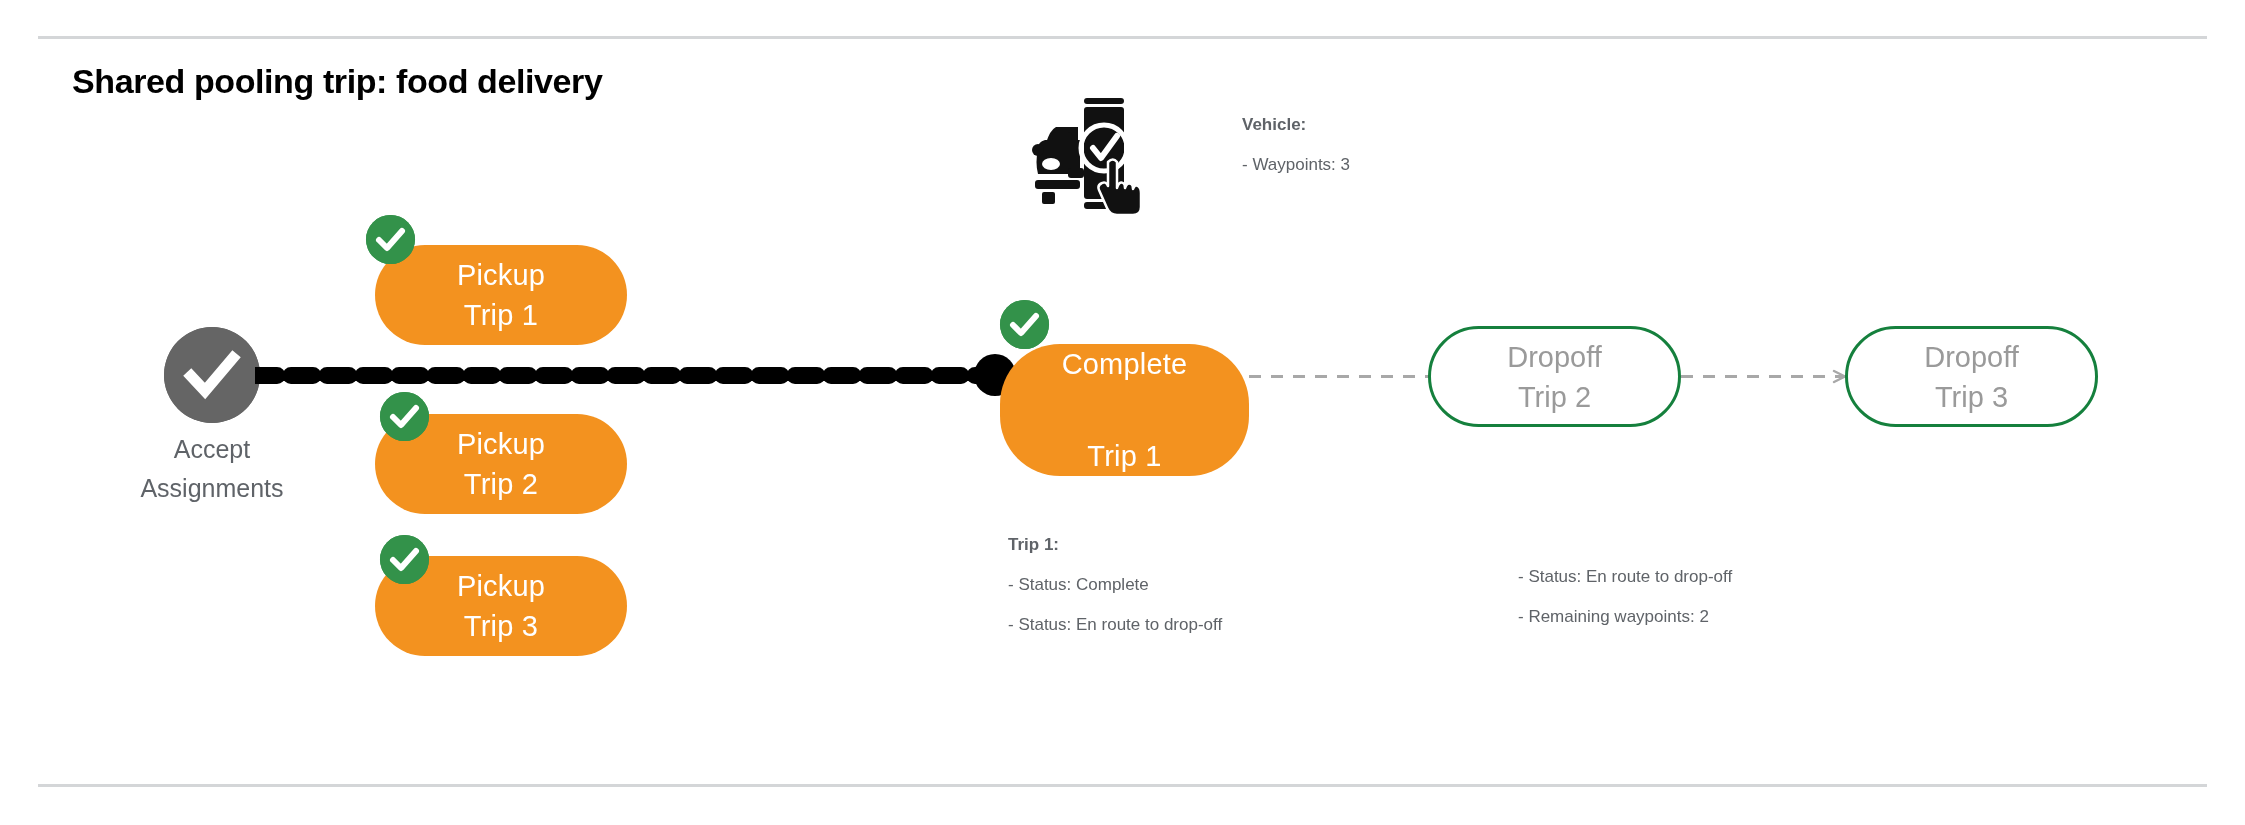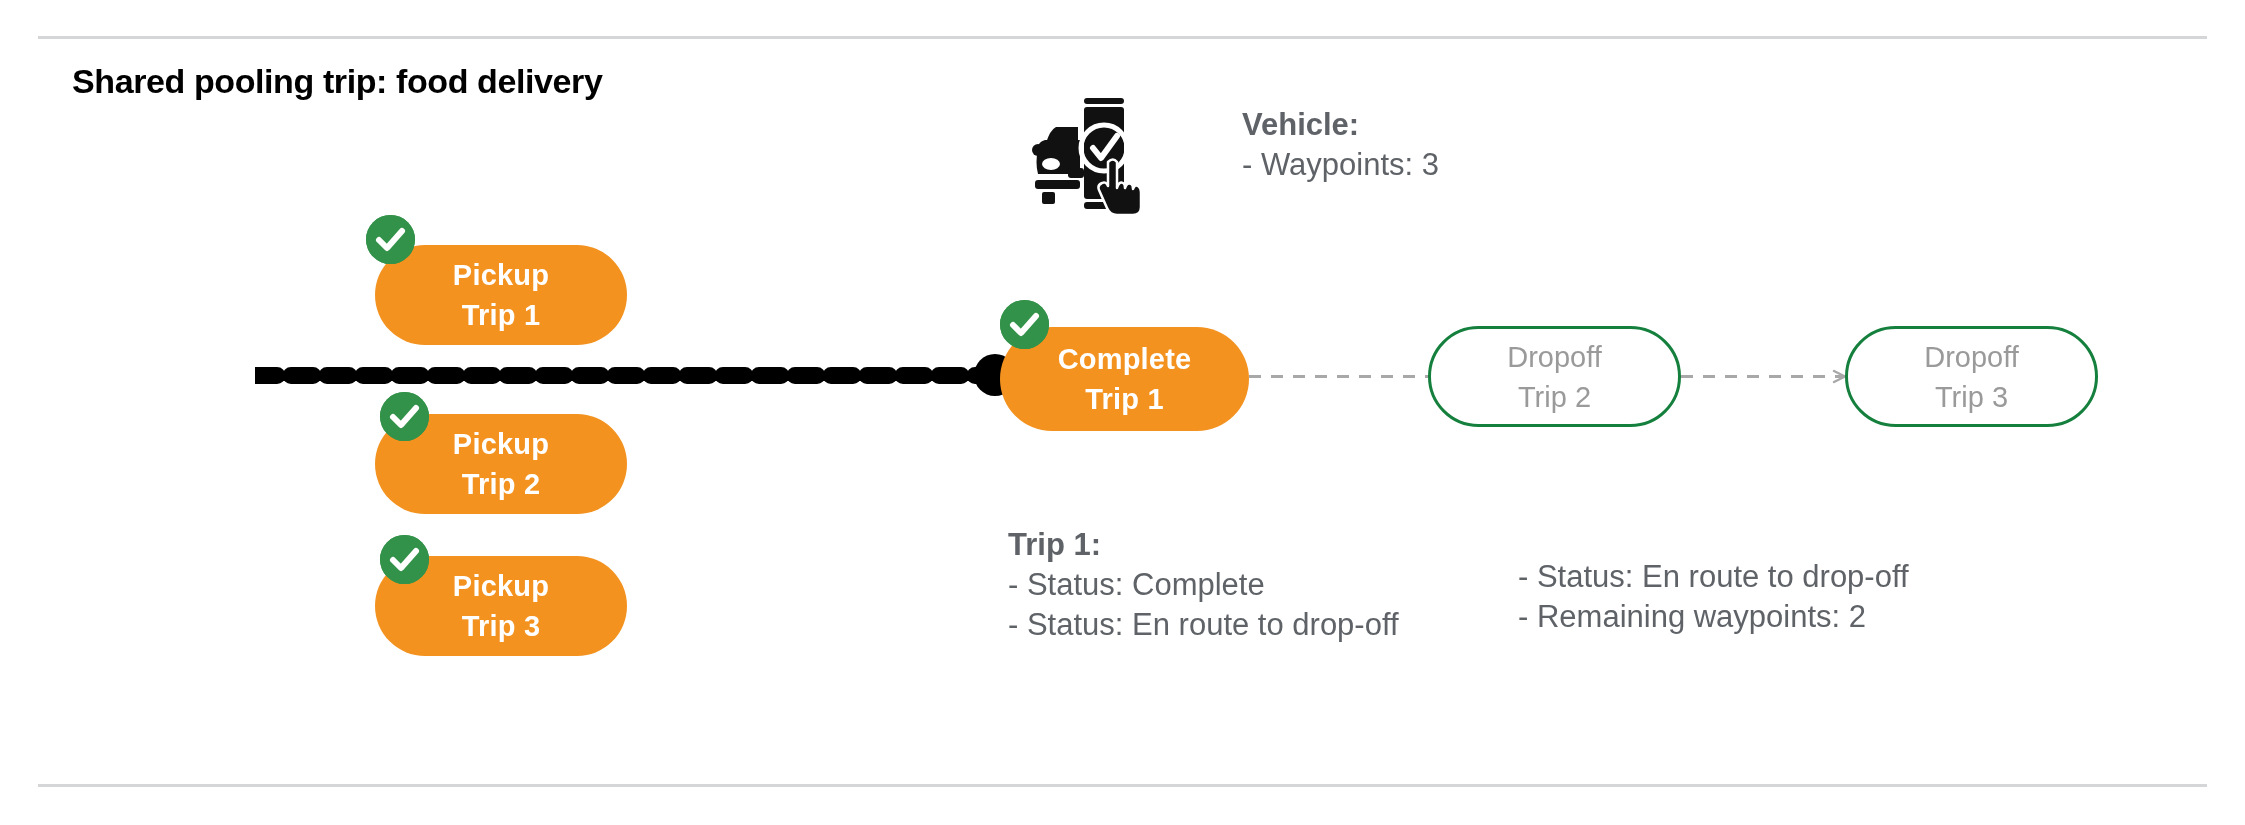--- a/index.html
+++ b/index.html
@@ -99,35 +99,35 @@
   .pill .line {
     font-size: 29px;
     line-height: 40px;
     white-space: nowrap;
   }
   .pill.filled {
     background: #f3921f;
   }
   .pill.filled .line {
     color: #ffffff;
-    font-weight: bold;
+    font-weight: normal;
     letter-spacing: 0.2px;
   }
   .pill.outlined {
     background: #ffffff;
     border: 3px solid #15803d;
   }
   .pill.outlined .line {
     color: #9a9a9a;
   }
 
   .pill-pickup1   { left: 375px; top: 245px; width: 252px; height: 100px; }
   .pill-pickup2   { left: 375px; top: 414px; width: 252px; height: 100px; }
   .pill-pickup3   { left: 375px; top: 556px; width: 252px; height: 100px; }
-  .pill-complete  { left: 1000px; top: 327px; width: 249px; height: 104px; }
+  .pill-complete  { left: 1000px; top: 344px; width: 249px; height: 132px; justify-content: space-between; }
   .pill-dropoff2  { left: 1428px; top: 326px; width: 253px; height: 101px; }
   .pill-dropoff3  { left: 1845px; top: 326px; width: 253px; height: 101px; }
 
   
   .check-badge {
     position: absolute;
     width: 49px;
     height: 49px;
     border-radius: 50%;
     background: #33924a;
@@ -165,21 +165,21 @@
     position: absolute;
     left: 1032px;
     top: 88px;
     width: 110px;
     height: 130px;
   }
 
   
   .info-block {
     position: absolute;
-    font-size: 31px;
+    font-size: 17px;
     line-height: 40px;
     color: #5f6368;
     white-space: nowrap;
   }
   .info-block .hdr {
     font-weight: bold;
     color: #5f6368;
   }
   .info-vehicle { left: 1242px; top: 105px; }
   .info-trip12  { left: 1008px; top: 477px; margin-top: 48px; }
@@ -218,20 +218,32 @@
         <path d="M76 74 q5 -5 9 0 l0 26 q2 -7 6 -5 q2 1 2 5 q2 -6 6 -4 q2 1 2 5 q2 -5 5 -3 q3 2 3 7 l0 14 q0 8 -8 8 h-16 q-7 0 -10 -7 l-8 -18 q-2 -5 3 -7 q4 -2 6 3 z" fill="#111111" stroke="#ffffff" stroke-width="2.5" stroke-linejoin="round"></path>
       </g>
     </svg>
   </div>
 
   <div class="info-block info-vehicle">
     <div class="hdr">Vehicle:</div>
     <div>- Waypoints: 3</div>
   </div>
 
+  <div class="accept-node">
+    <div class="accept-circle">
+      <svg width="96" height="96" viewBox="0 0 96 96" xmlns="http://www.w3.org/2000/svg">
+        <circle cx="48" cy="48" r="48" fill="#656565"></circle>
+        <path d="M27 49 l14 15 l28 -33" fill="none" stroke="#ffffff" stroke-width="11" stroke-linecap="square" stroke-linejoin="miter"></path>
+      </svg>
+    </div>
+    <div class="accept-label">
+      <div>Accept</div>
+      <div>Assignments</div>
+    </div>
+  </div>
 
   <div class="thick-dash">
     <svg width="740" height="17" viewBox="0 0 740 17" xmlns="http://www.w3.org/2000/svg">
       <line x1="0" y1="8.5" x2="740" y2="8.5" stroke="#000000" stroke-width="17" stroke-linecap="round" stroke-dasharray="22 14"></line>
     </svg>
   </div>
   <div class="dot-end"></div>
 
   <div class="pill filled pill-pickup1">
     <span class="line">Pickup</span>

